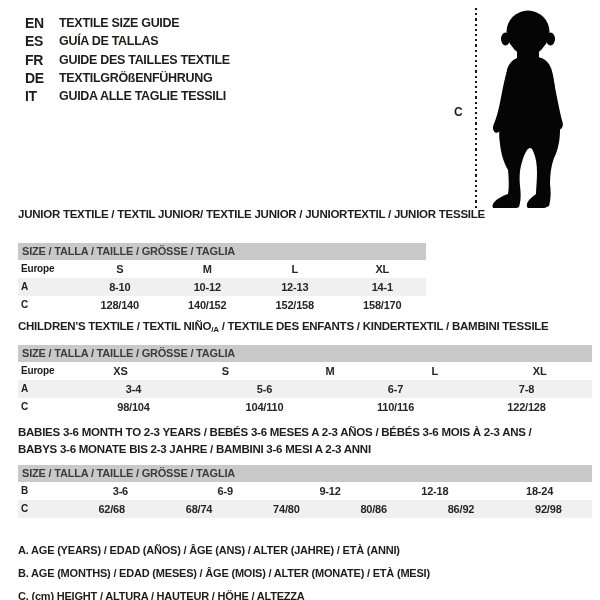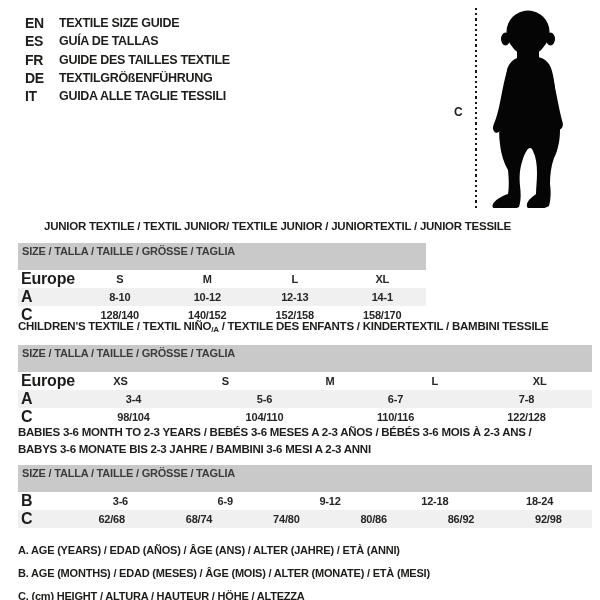--- a/index.html
+++ b/index.html
@@ -39,42 +39,42 @@
   
   .tbl-title {
     position:absolute; left:18px; right:10px;
     font-size:11.5px; font-weight:bold; letter-spacing:-0.25px; white-space:nowrap;
   }
   .tbl-title .subbed { font-size:8px; vertical-align:-2px; }
   .tbl-title.twoline { line-height:16.5px; white-space:normal; }
 
   .size-table { position:absolute; left:18px; }
   .size-table .bar {
-    height:27px; background:#c9c9c9; color:#3c3c3c;
+    height:17px; background:#c9c9c9; color:#3c3c3c;
     font-size:11px; font-weight:bold; letter-spacing:-0.2px;
     line-height:17px; padding-left:4px;
   }
   .trow { display:flex; height:18px; line-height:18px; }
   .trow:nth-of-type(odd) { background:#f0f0f0; } 
   .trow.first-after-bar { background:transparent; }
   .tlabel {
-    font-size:16px; font-weight:bold; letter-spacing:-0.2px; padding-left:3px;
+    font-size:10px; font-weight:bold; letter-spacing:-0.2px; padding-left:3px;
   }
   .t1 .tlabel { width:58px; }
   .t2 .tlabel, .t3 .tlabel { width:50px; }
   .tcell {
     flex:1; text-align:center;
     font-size:11px; font-weight:bold; letter-spacing:-0.2px; color:#262626;
   }
 
   .t1 { width:408px; top:243px; }
   .t2 { width:574px; top:345px; }
   .t3 { width:574px; top:465px; }
 
-  #t1-title { top:220px;margin-left:26px; }
+  #t1-title { top:208px; }
   #t2-title { top:320px; }
   #t3-title { top:424px; }
 
   
   .footnotes { position:absolute; left:18px; top:536px; }
   .footnote {
     font-size:11px; font-weight:bold; letter-spacing:-0.2px; line-height:17px;
     white-space:nowrap;
     margin-top:6px;
   }

